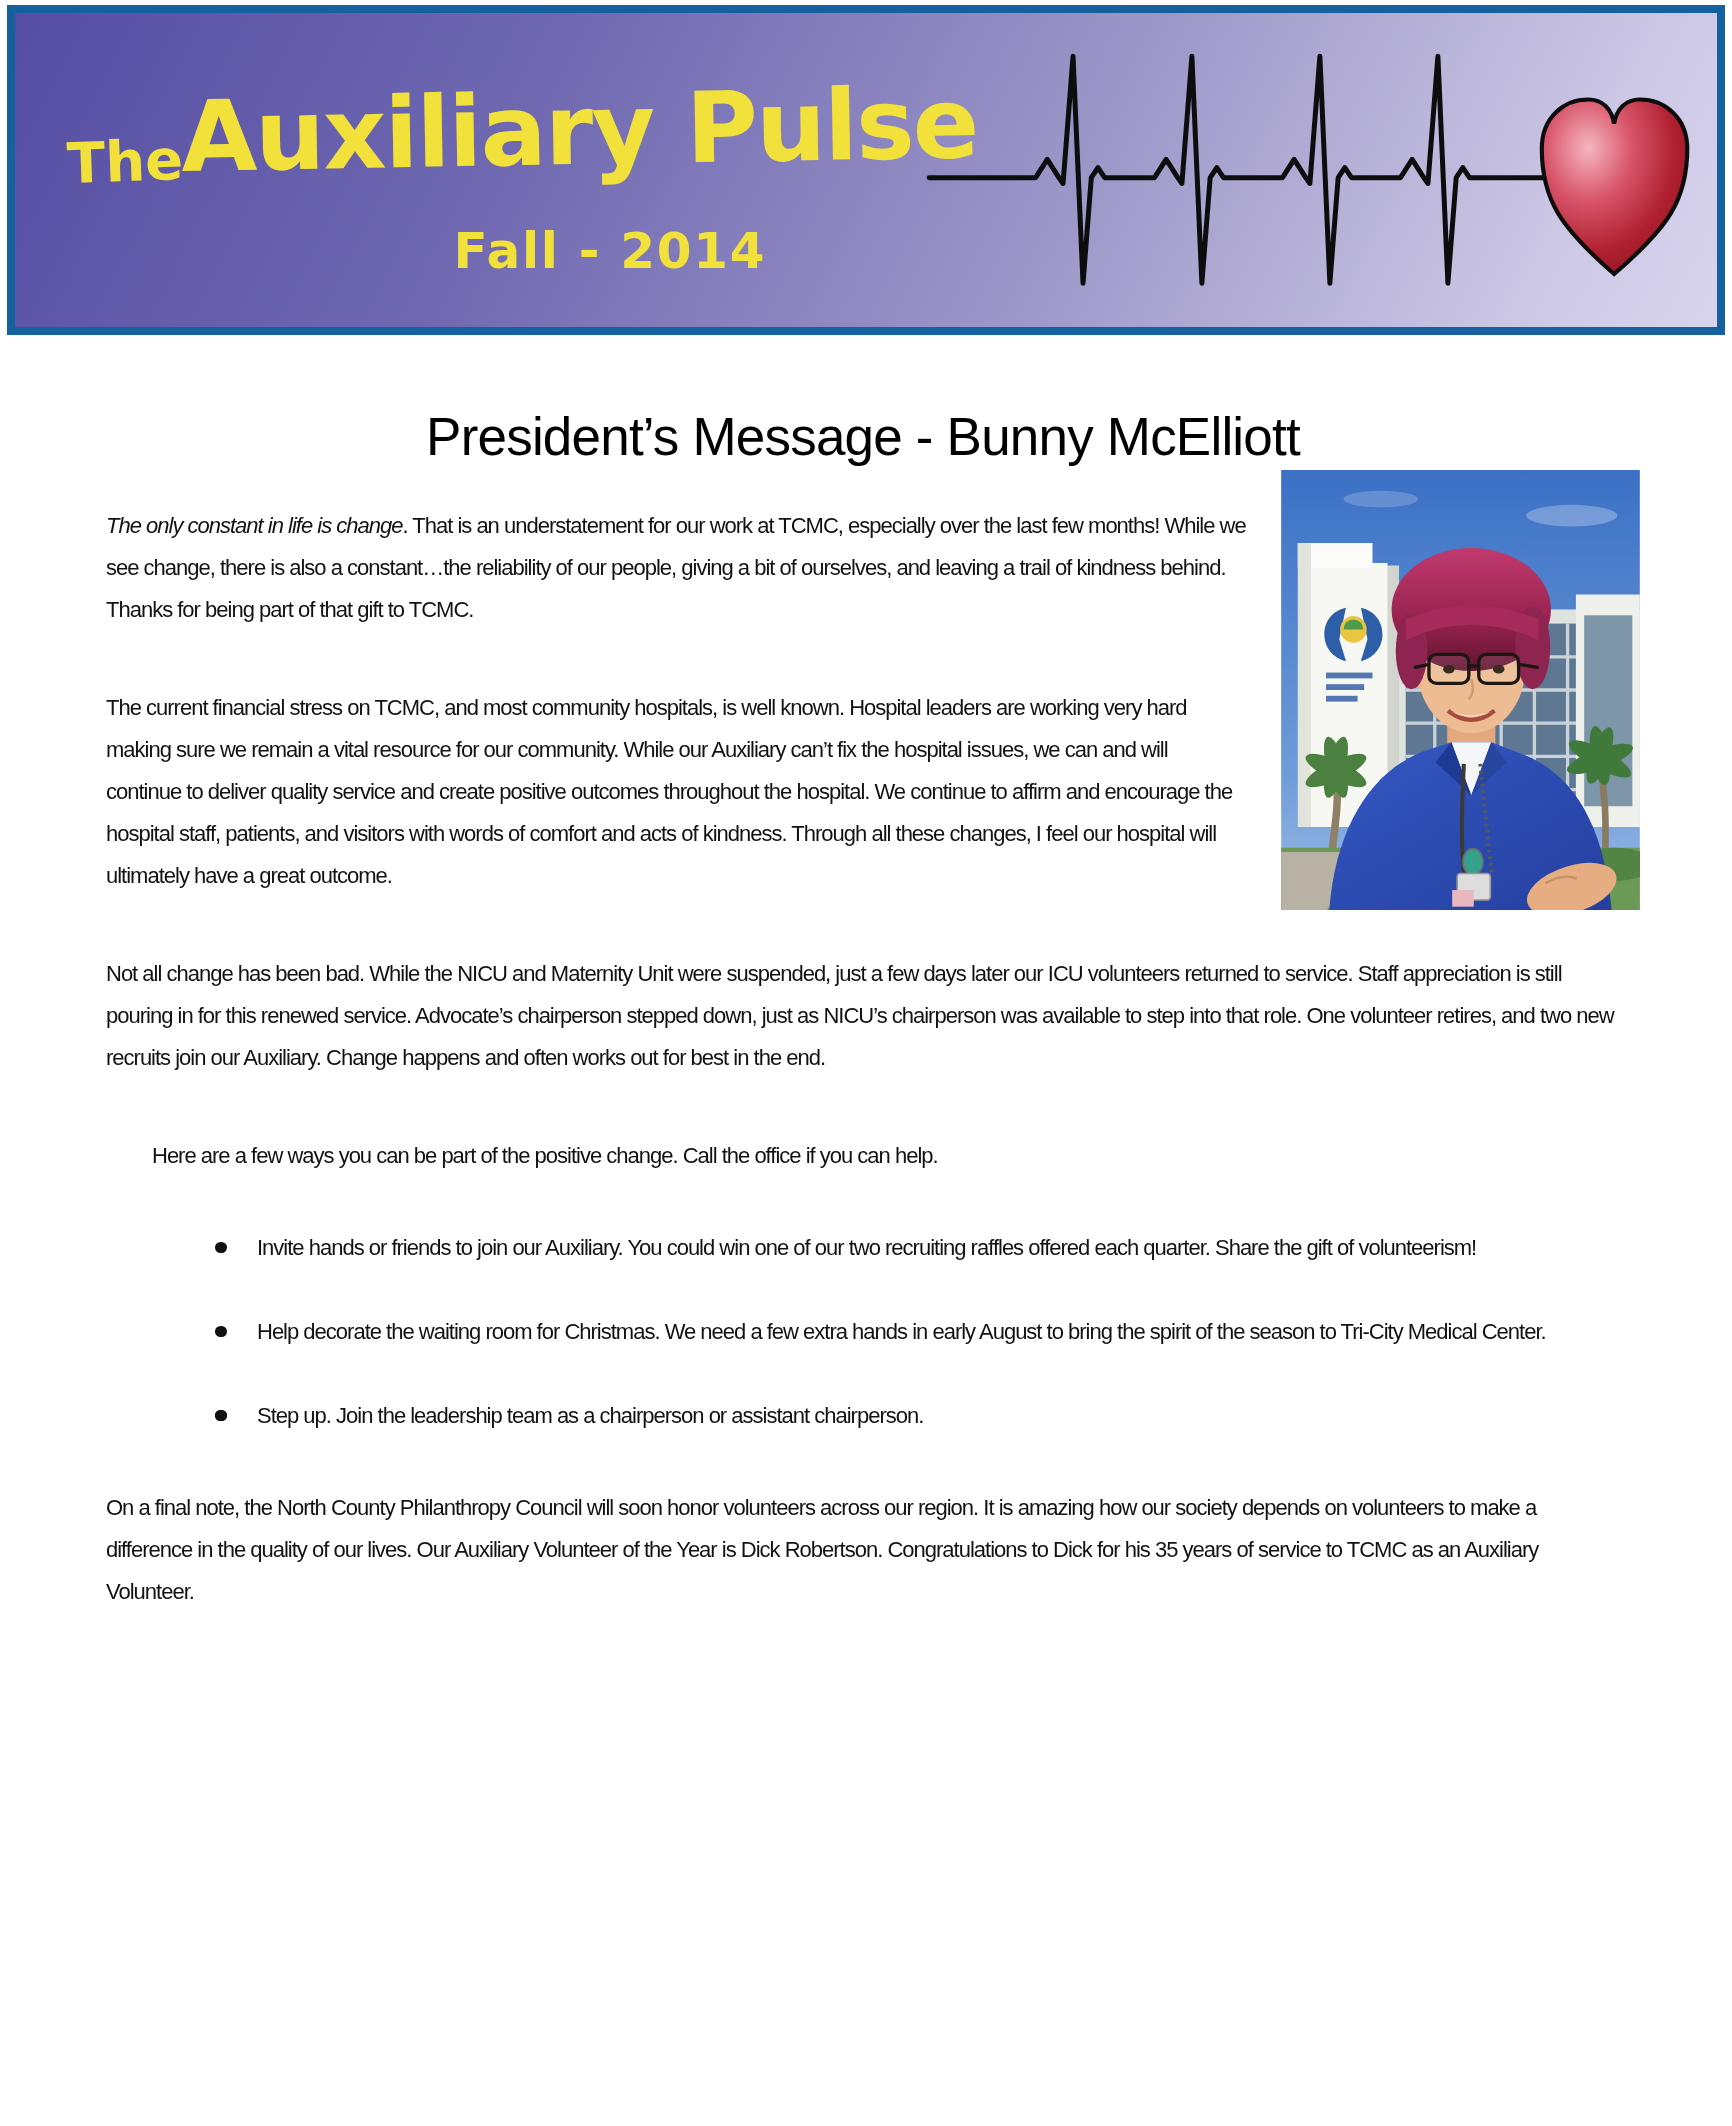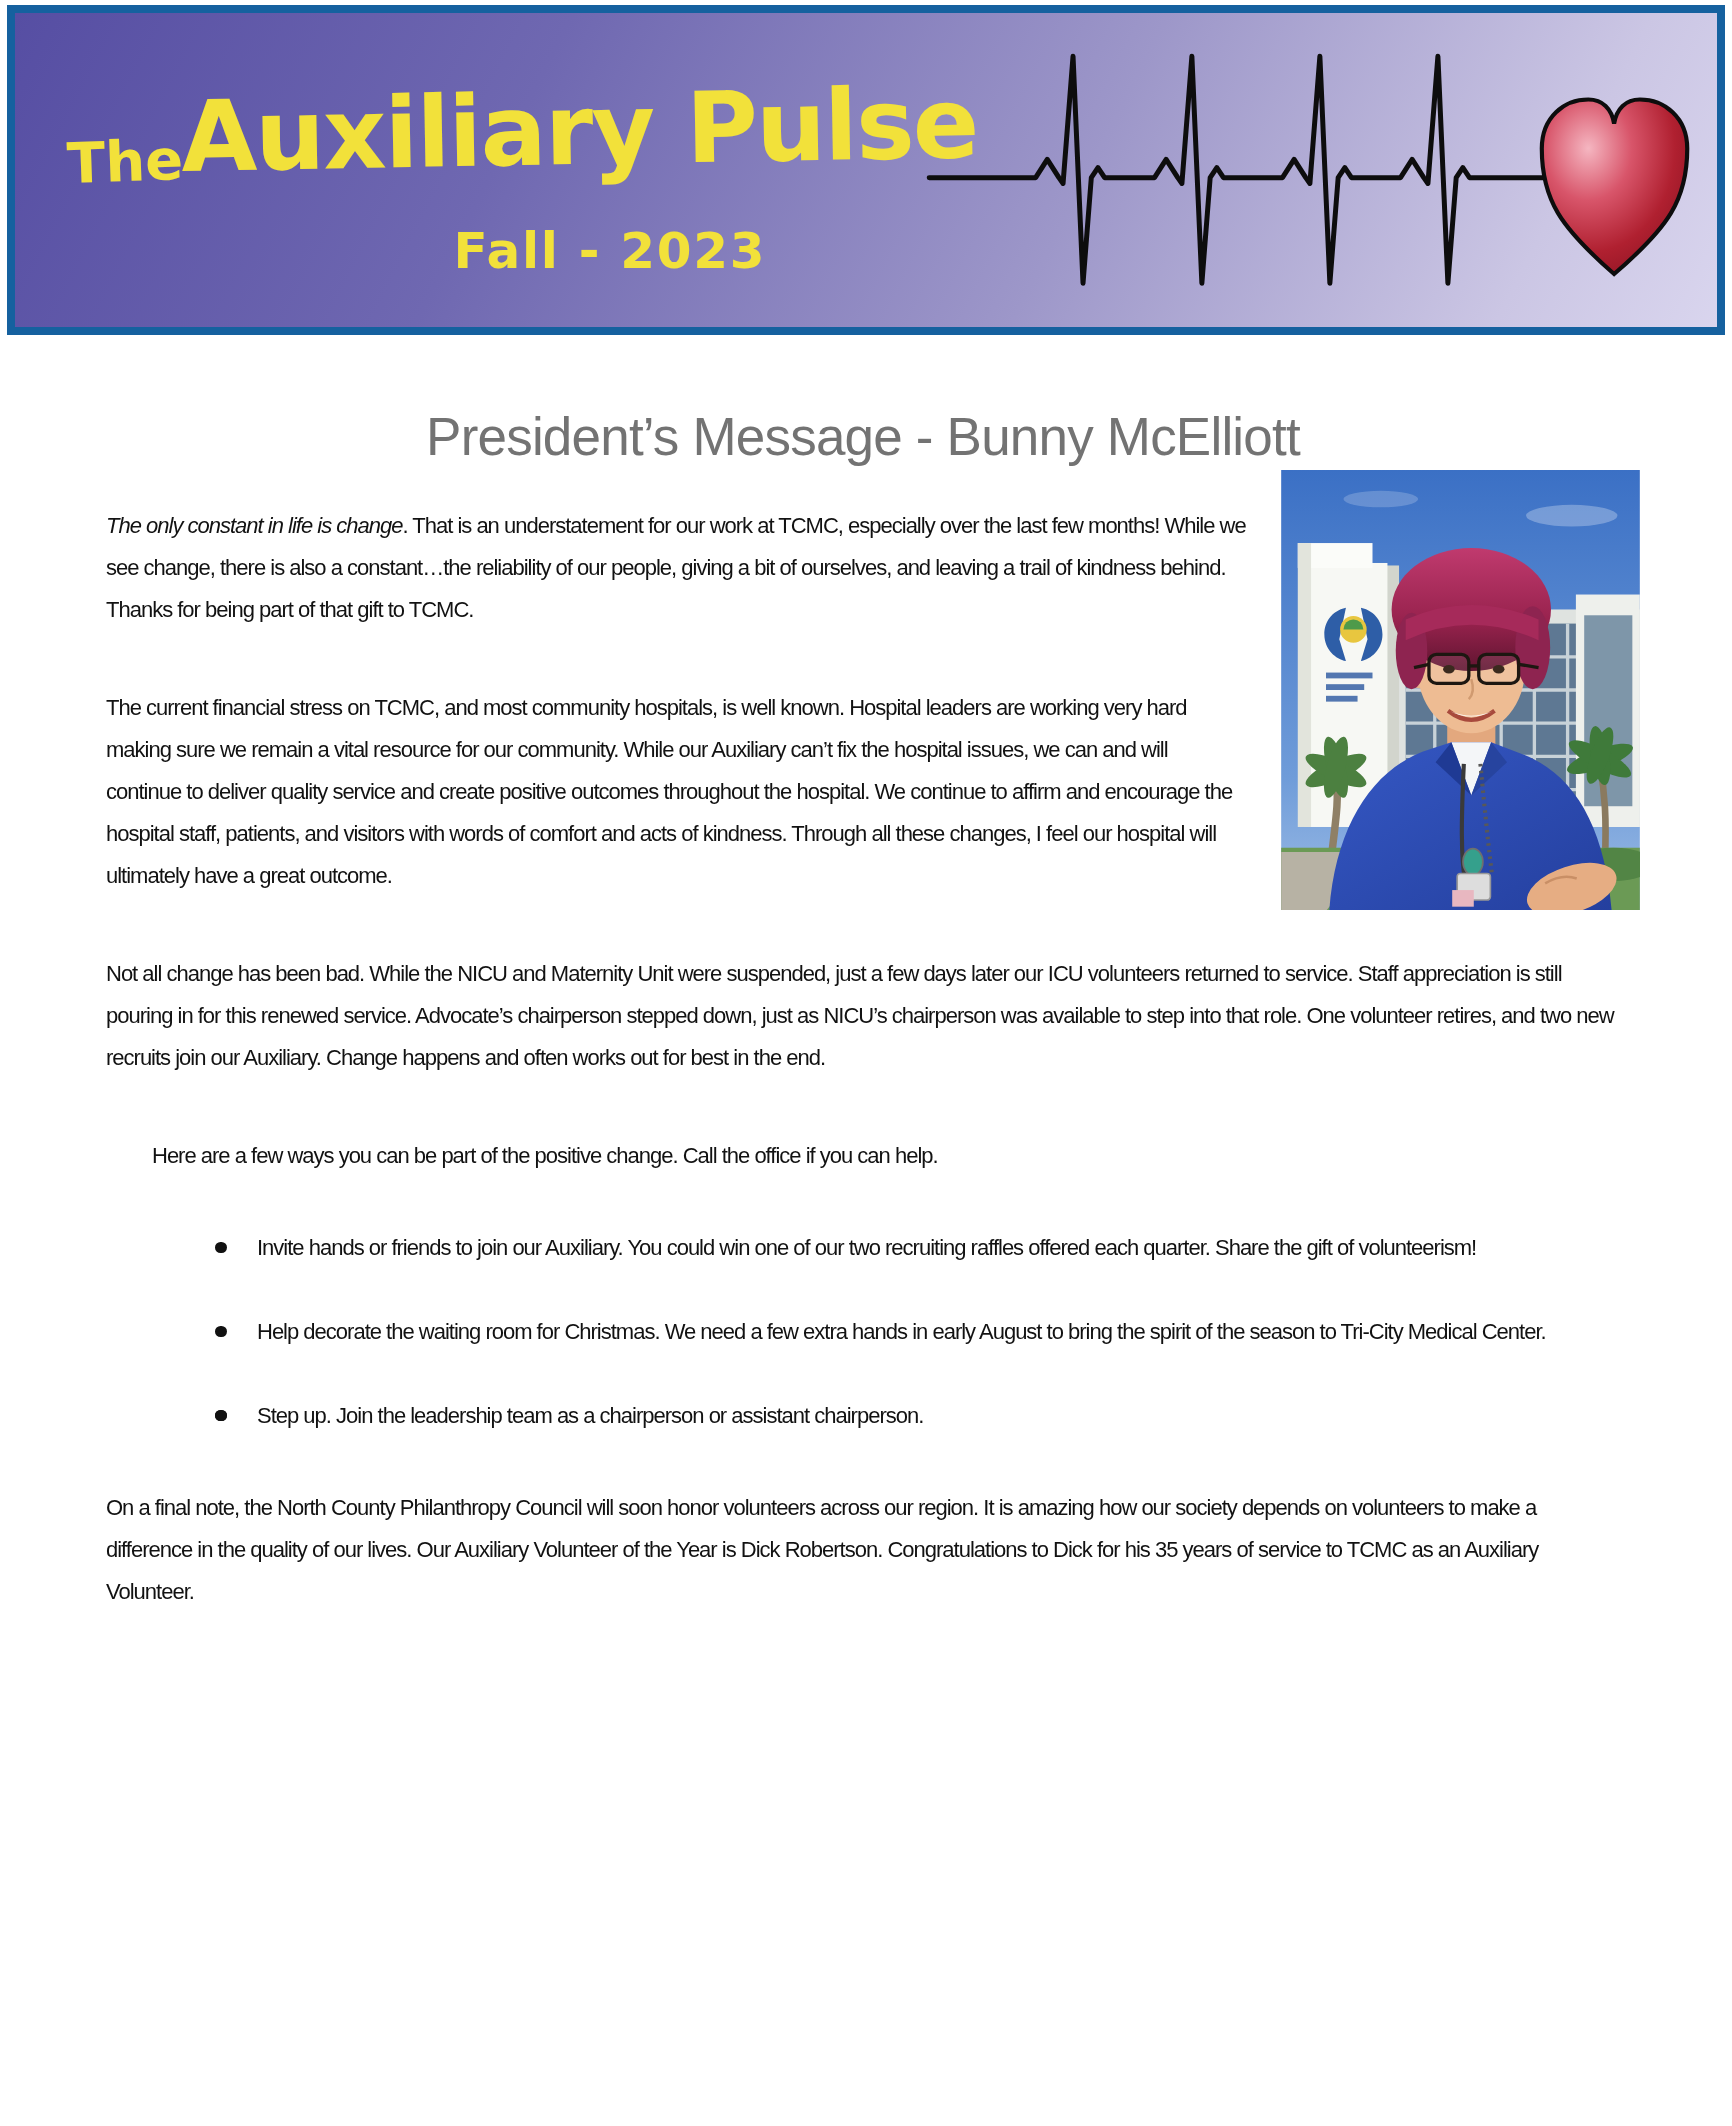--- a/index.html
+++ b/index.html
@@ -35,21 +35,21 @@
     font-size:50px;font-weight:bold;color:#f2e13a;letter-spacing:1.7px;
     font-family:"DejaVu Sans",sans-serif;
   }
   .ekg{position:absolute;left:881px;top:0;width:822px;height:306px;}
   
   main{display:block;padding:0 112px 0 106px;}
   h1{
     margin:70px 0 38px;
     text-align:center;
     font-size:53px;font-weight:normal;letter-spacing:-0.8px;
-    color:#737373;
+    color:#000000;
   }
   p,li{
     font-size:22px;line-height:42px;letter-spacing:-1px;
     margin:0 0 56px;color:#121212;
   }
   .photo{
     float:right;
     width:359px;height:440px;
     margin:-35px -20px 33px 35px;
   }
@@ -63,21 +63,21 @@
   .para-intro{margin-bottom:48px;margin-left:46px;}
 </style>
 </head>
 <body>
 
 <div class="page">
 
   <header class="banner">
     <span class="t-the">The</span>
     <span class="t-main">Auxiliary Pulse</span>
-    <span class="t-sub">Fall - 2023</span>
+    <span class="t-sub">Fall - 2014</span>
     <svg class="ekg" viewBox="0 0 989 368" aria-hidden="true">
       <defs>
         <radialGradient id="heartGrad" cx="32%" cy="28%" r="85%">
           <stop offset="0%" stop-color="#f5b6c1"></stop>
           <stop offset="35%" stop-color="#d8556a"></stop>
           <stop offset="70%" stop-color="#b02030"></stop>
           <stop offset="100%" stop-color="#8c1322"></stop>
         </radialGradient>
       </defs>
       <polyline points="40,198 168,198 182,176 196,198 201,205 213,52 225,325 235,198 243,186 251,198 311,198 325,176 339,198 344,205 356,52 368,325 378,198 386,186 394,198 465,198 479,176 493,198 498,205 510,52 522,325 532,198 540,186 548,198 607,198 621,176 635,198 640,205 652,52 664,325 674,198 682,186 690,198 790,198" fill="none" stroke="#0d0d0d" stroke-width="6" stroke-linejoin="round" stroke-linecap="round"></polyline>

